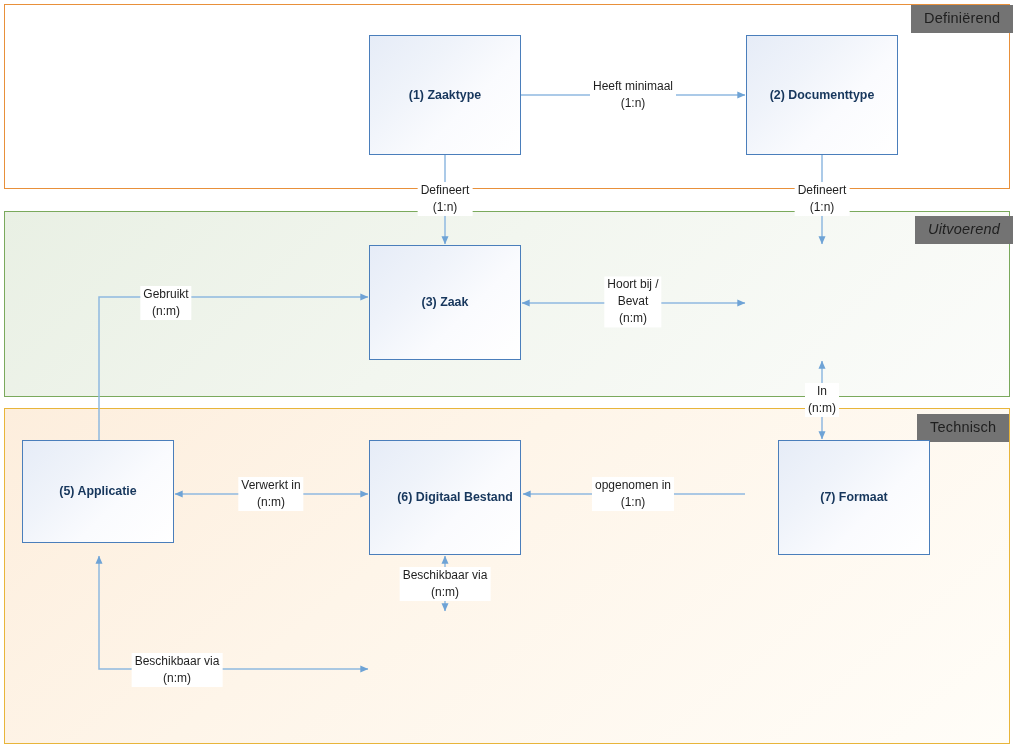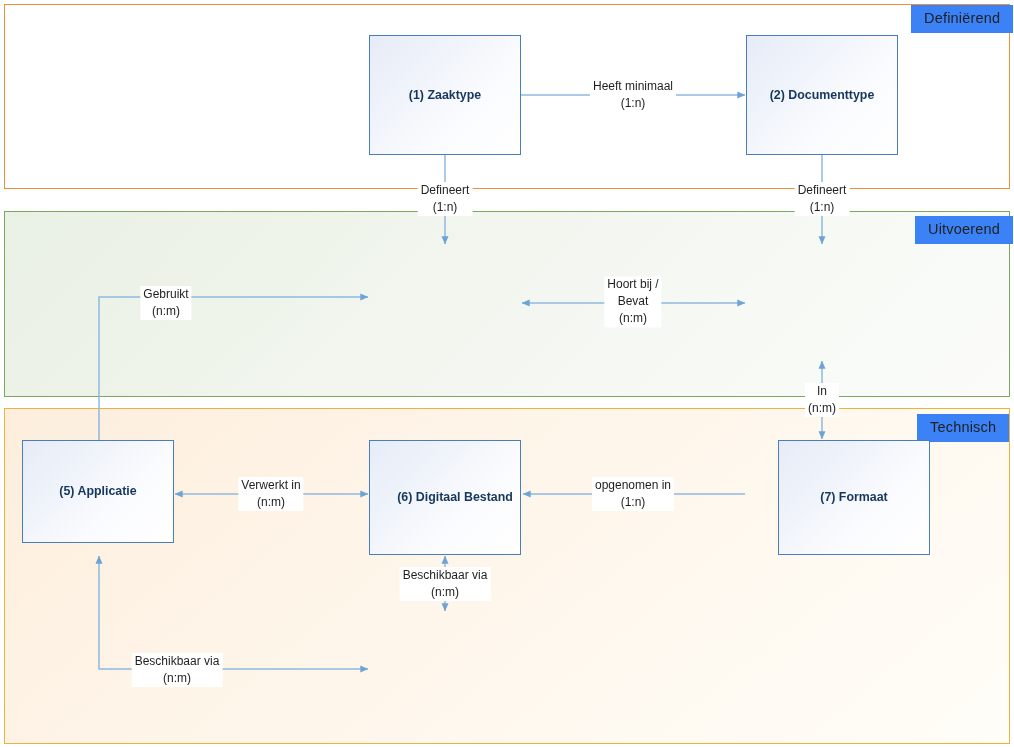--- a/index.html
+++ b/index.html
@@ -32,30 +32,30 @@
     background: linear-gradient(135deg, #e9f0e4 0%, #f2f6ef 45%, #fbfcfa 100%);
   }
   .band-technisch {
     left: 4px; top: 408px; width: 1006px; height: 336px;
     border: 1.6px solid #e8b53a;
     background: linear-gradient(140deg, #fdeedd 0%, #fef5e9 40%, #fffdf8 100%);
   }
 
   .band-label {
     position: absolute;
-    background: #3b82f6;
+    background: #737373;
     color: #1f1f1f;
     font-size: 14.5px;
     line-height: 1;
     padding: 6px 13px 7px 13px;
     white-space: nowrap;
     letter-spacing: .2px;
   }
   .lbl-def  { left: 911px; top: 5px; }
-  .lbl-uit  { left: 915px; top: 216px; }
+  .lbl-uit  { left: 915px; top: 216px; font-style: italic; }
   .lbl_tec  { left: 917px; top: 414px; }
 
   
   .node {
     position: absolute;
     box-sizing: border-box;
     border: 1.4px solid #4a7ebb;
     background: linear-gradient(135deg, #e6ecf7 0%, #eff3fa 32%, #fafbfe 62%, #ffffff 100%);
     display: flex;
     align-items: center;
@@ -145,20 +145,23 @@
   <div class="band-label lbl_tec">Technisch</div>
 
   <div class="node n1">
     <span>(1) Zaaktype</span>
   </div>
 
   <div class="node n2">
     <span>(2) Documenttype</span>
   </div>
 
+  <div class="node n3">
+    <span>(3) Zaak</span>
+  </div>
 
 
   <div class="node n5">
     <span>(5) Applicatie</span>
   </div>
 
   <div class="node n6">
     <span>(6) Digitaal Bestand</span>
   </div>
 

